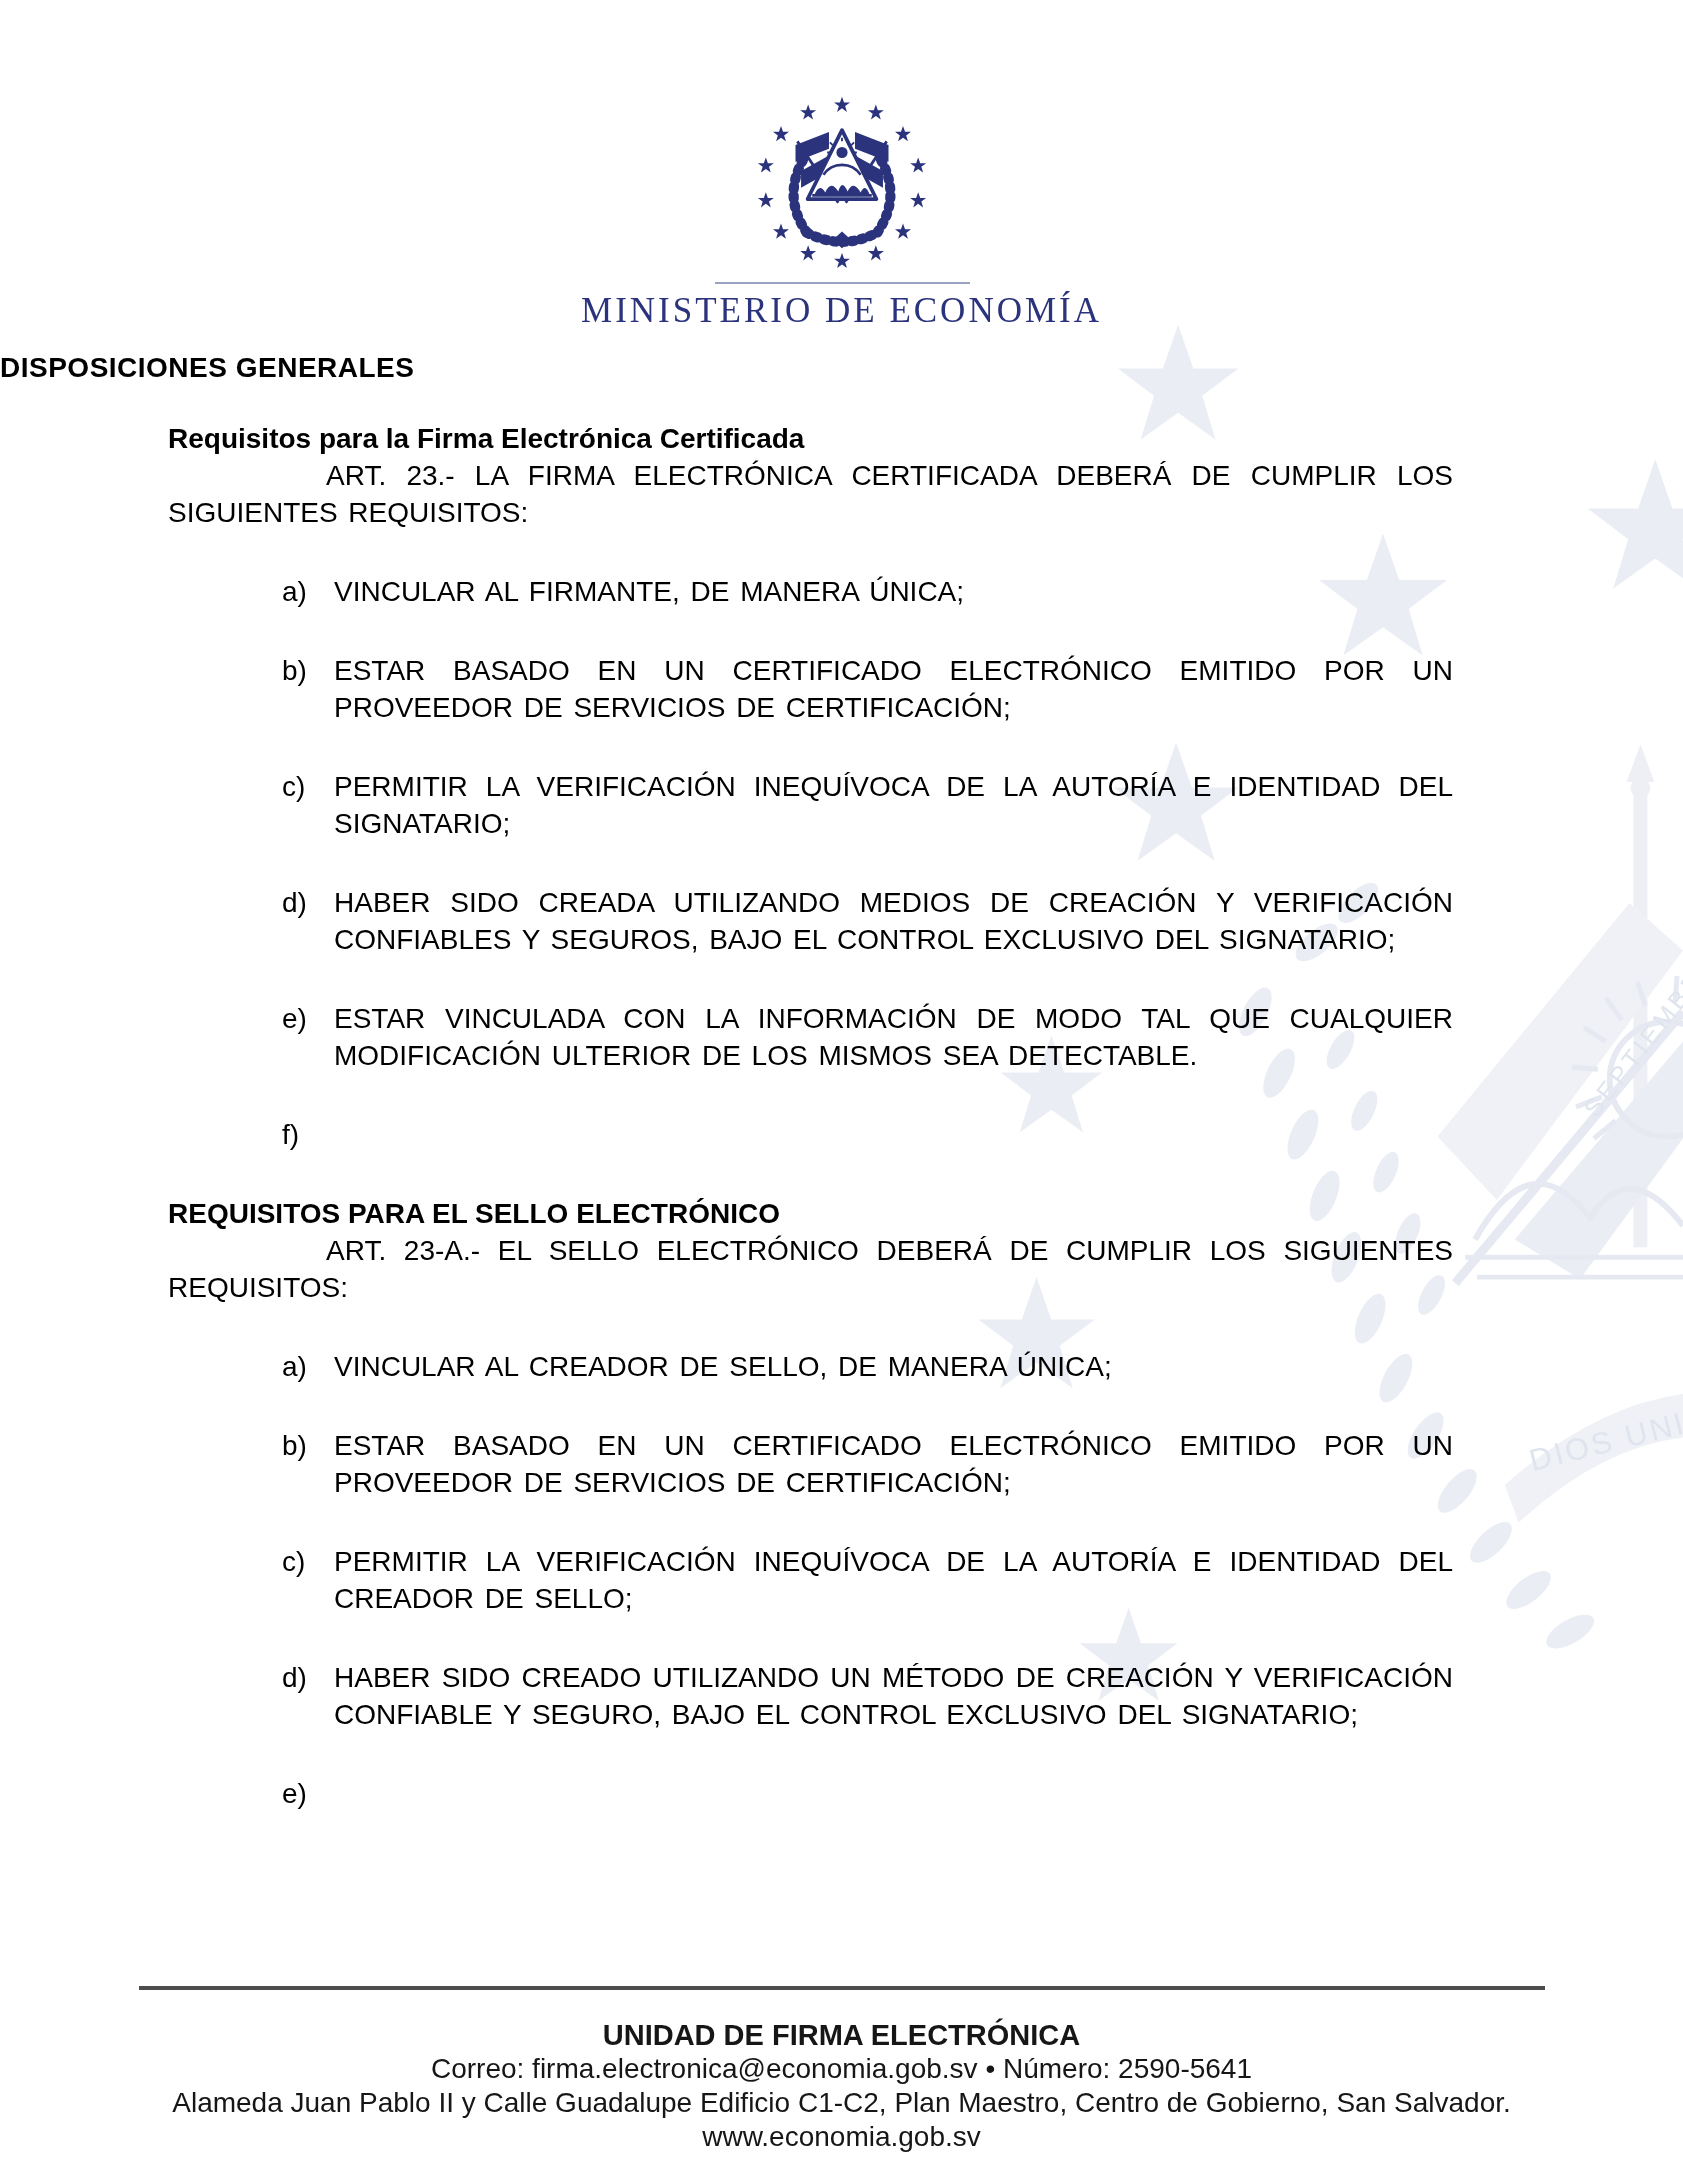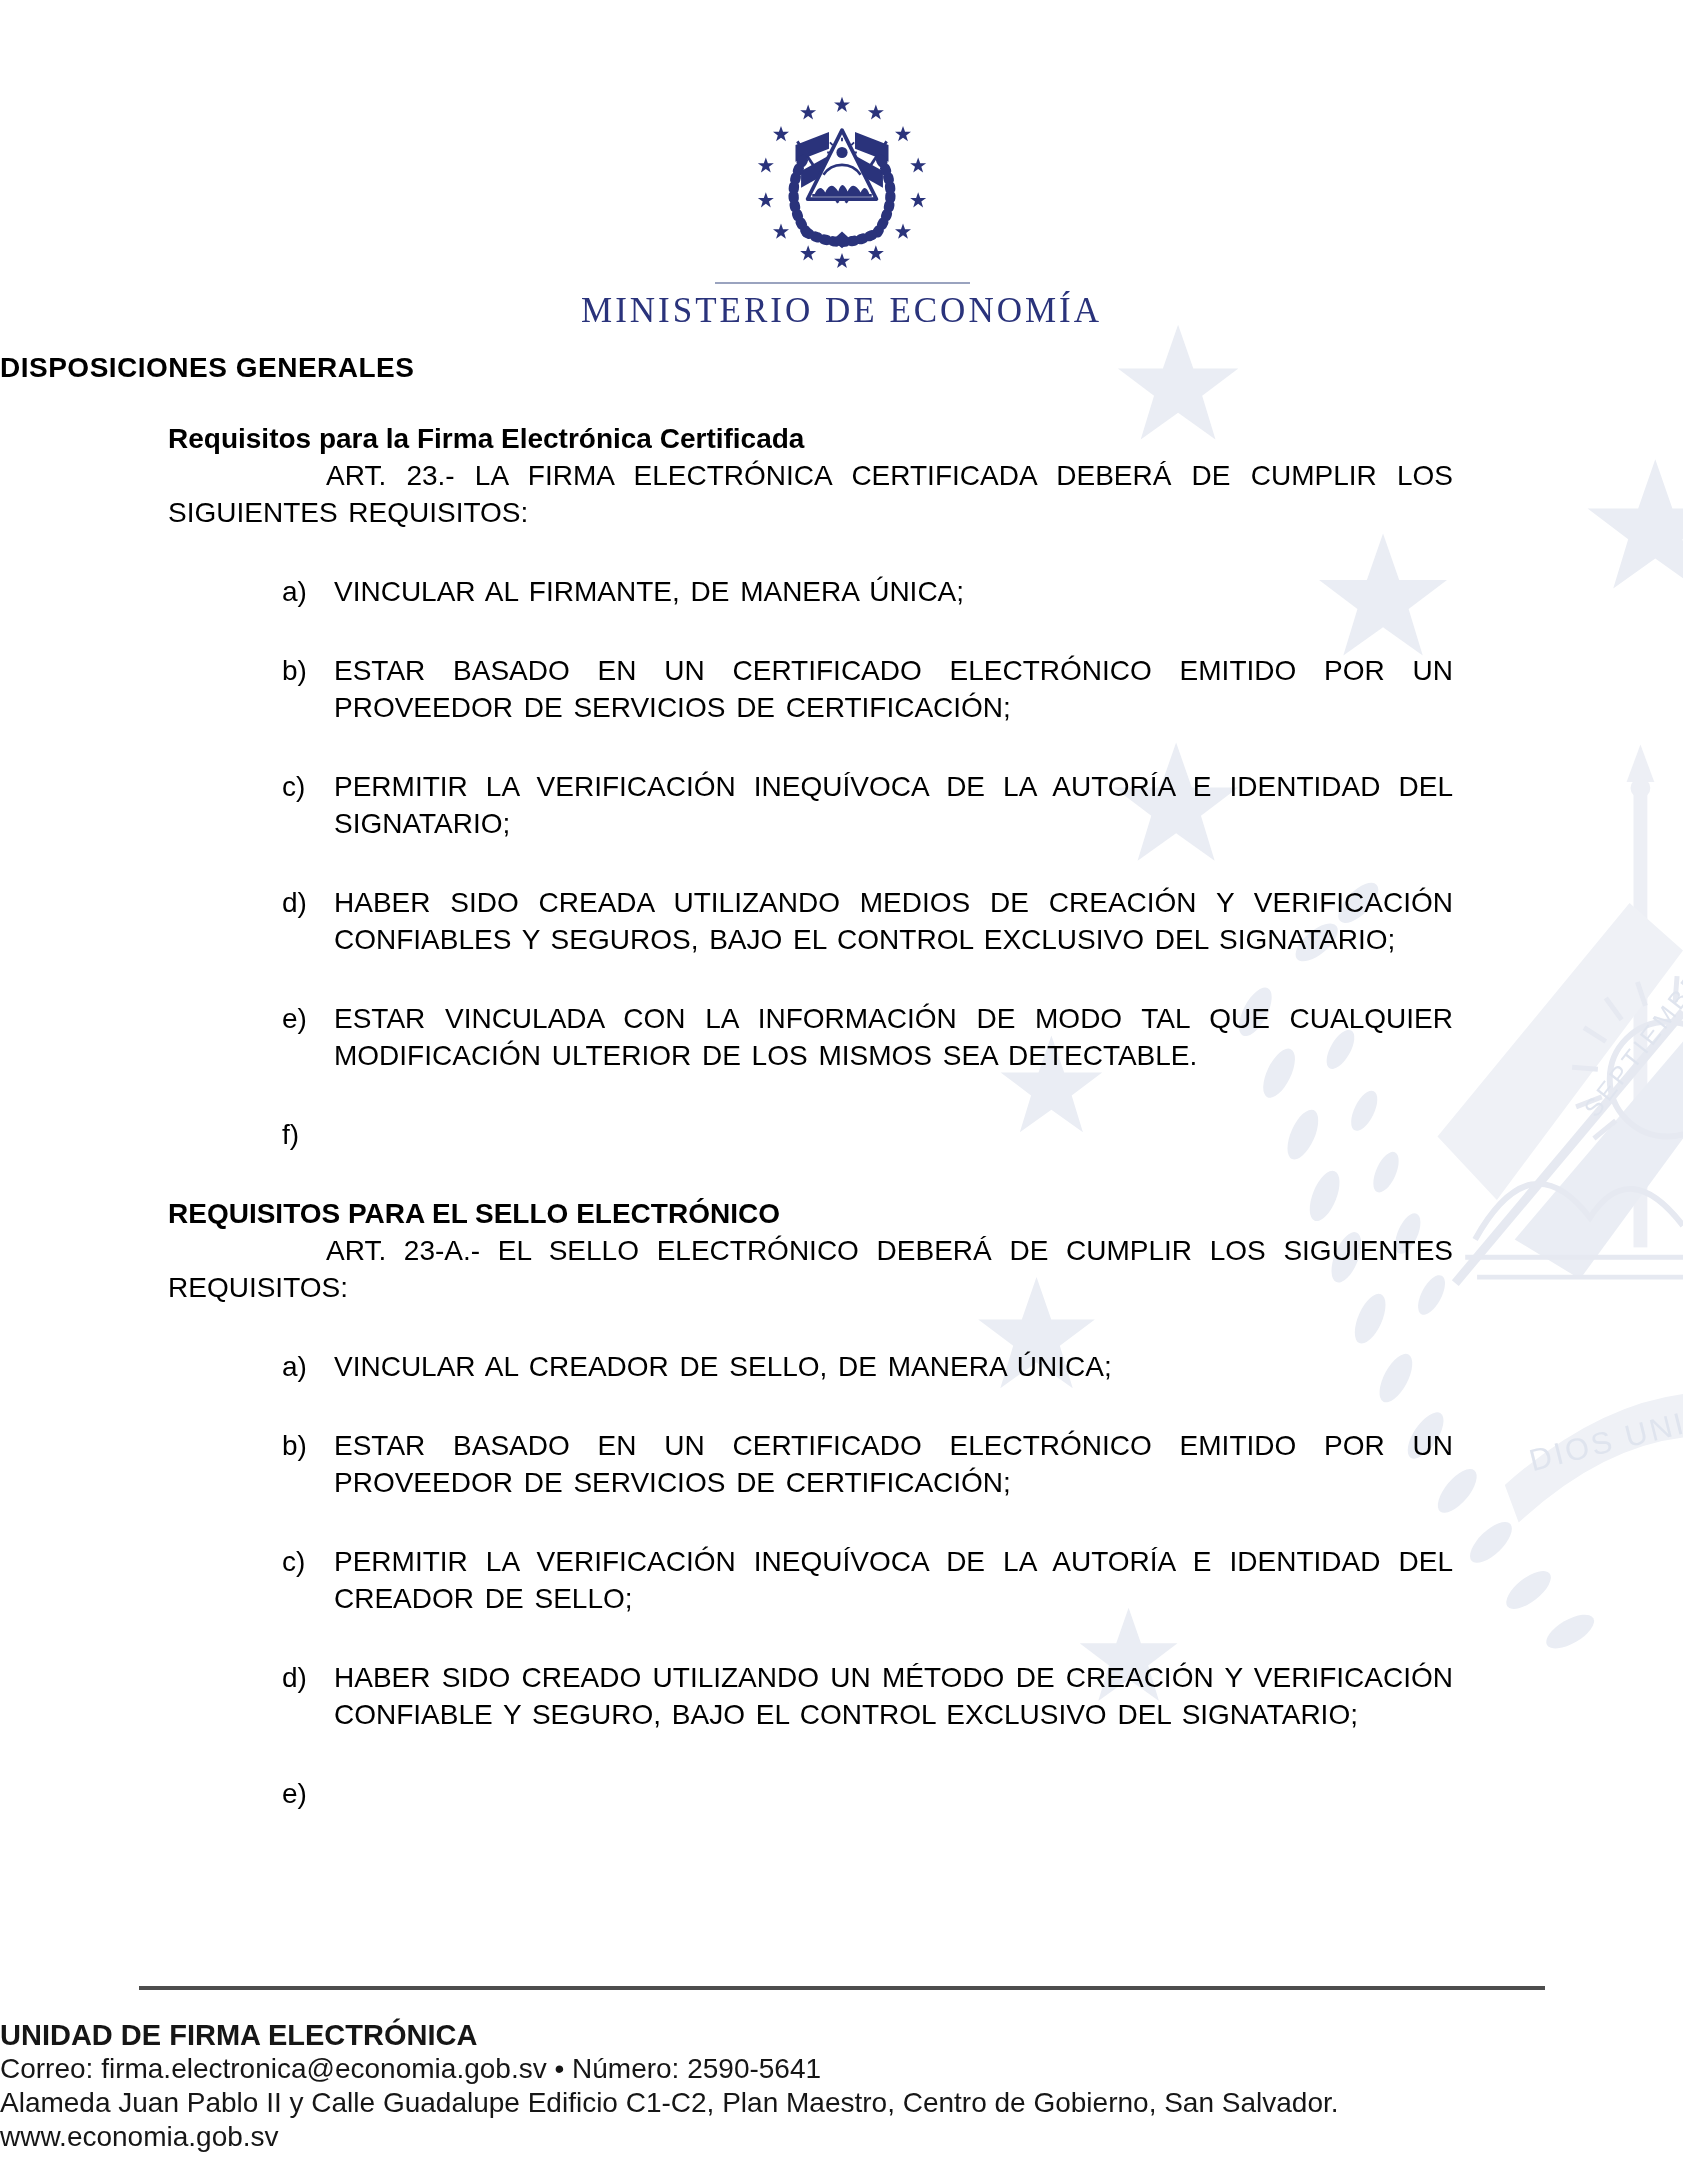--- a/index.html
+++ b/index.html
@@ -30,21 +30,21 @@
   }
   .sec-heading{font-weight:bold;margin:0;text-align:left;font-size:28px;word-spacing:0;}
   .sec-heading.mt{margin-top:42px;}
   .intro{margin:0;text-indent:158px;}
   .req-list{margin:0;padding:0;list-style:none;}
   .req-item{display:flex;margin-top:42px;padding-left:114px;}
   .req-marker{flex:none;width:52px;text-align:left;word-spacing:0;}
   .req-text{flex:1;text-align:justify;}
   
   .footer-rule{position:absolute;left:139px;top:1986px;width:1406px;height:4px;background:#4d4d4d;}
-  .footer{position:absolute;left:0;right:0;top:2018px;color:#161616;}
+  .footer{position:absolute;left:0;right:0;top:2018px;text-align:center;color:#161616;}
   .f-unit{font-size:29px;font-weight:bold;line-height:34px;}
   .f-line{font-size:28px;line-height:34px;}
 </style>
 </head>
 <body>
 
 <svg class="watermark" viewBox="0 0 1700 2200" xmlns="http://www.w3.org/2000/svg" aria-hidden="true">
   <defs>
     <path id="wstar" d="M0,-10 L2.4,-3.1 L9.5,-3.1 L3.8,1.2 L5.9,8.1 L0,3.9 L-5.9,8.1 L-3.8,1.2 L-9.5,-3.1 L-2.4,-3.1 Z"></path>
   </defs>

